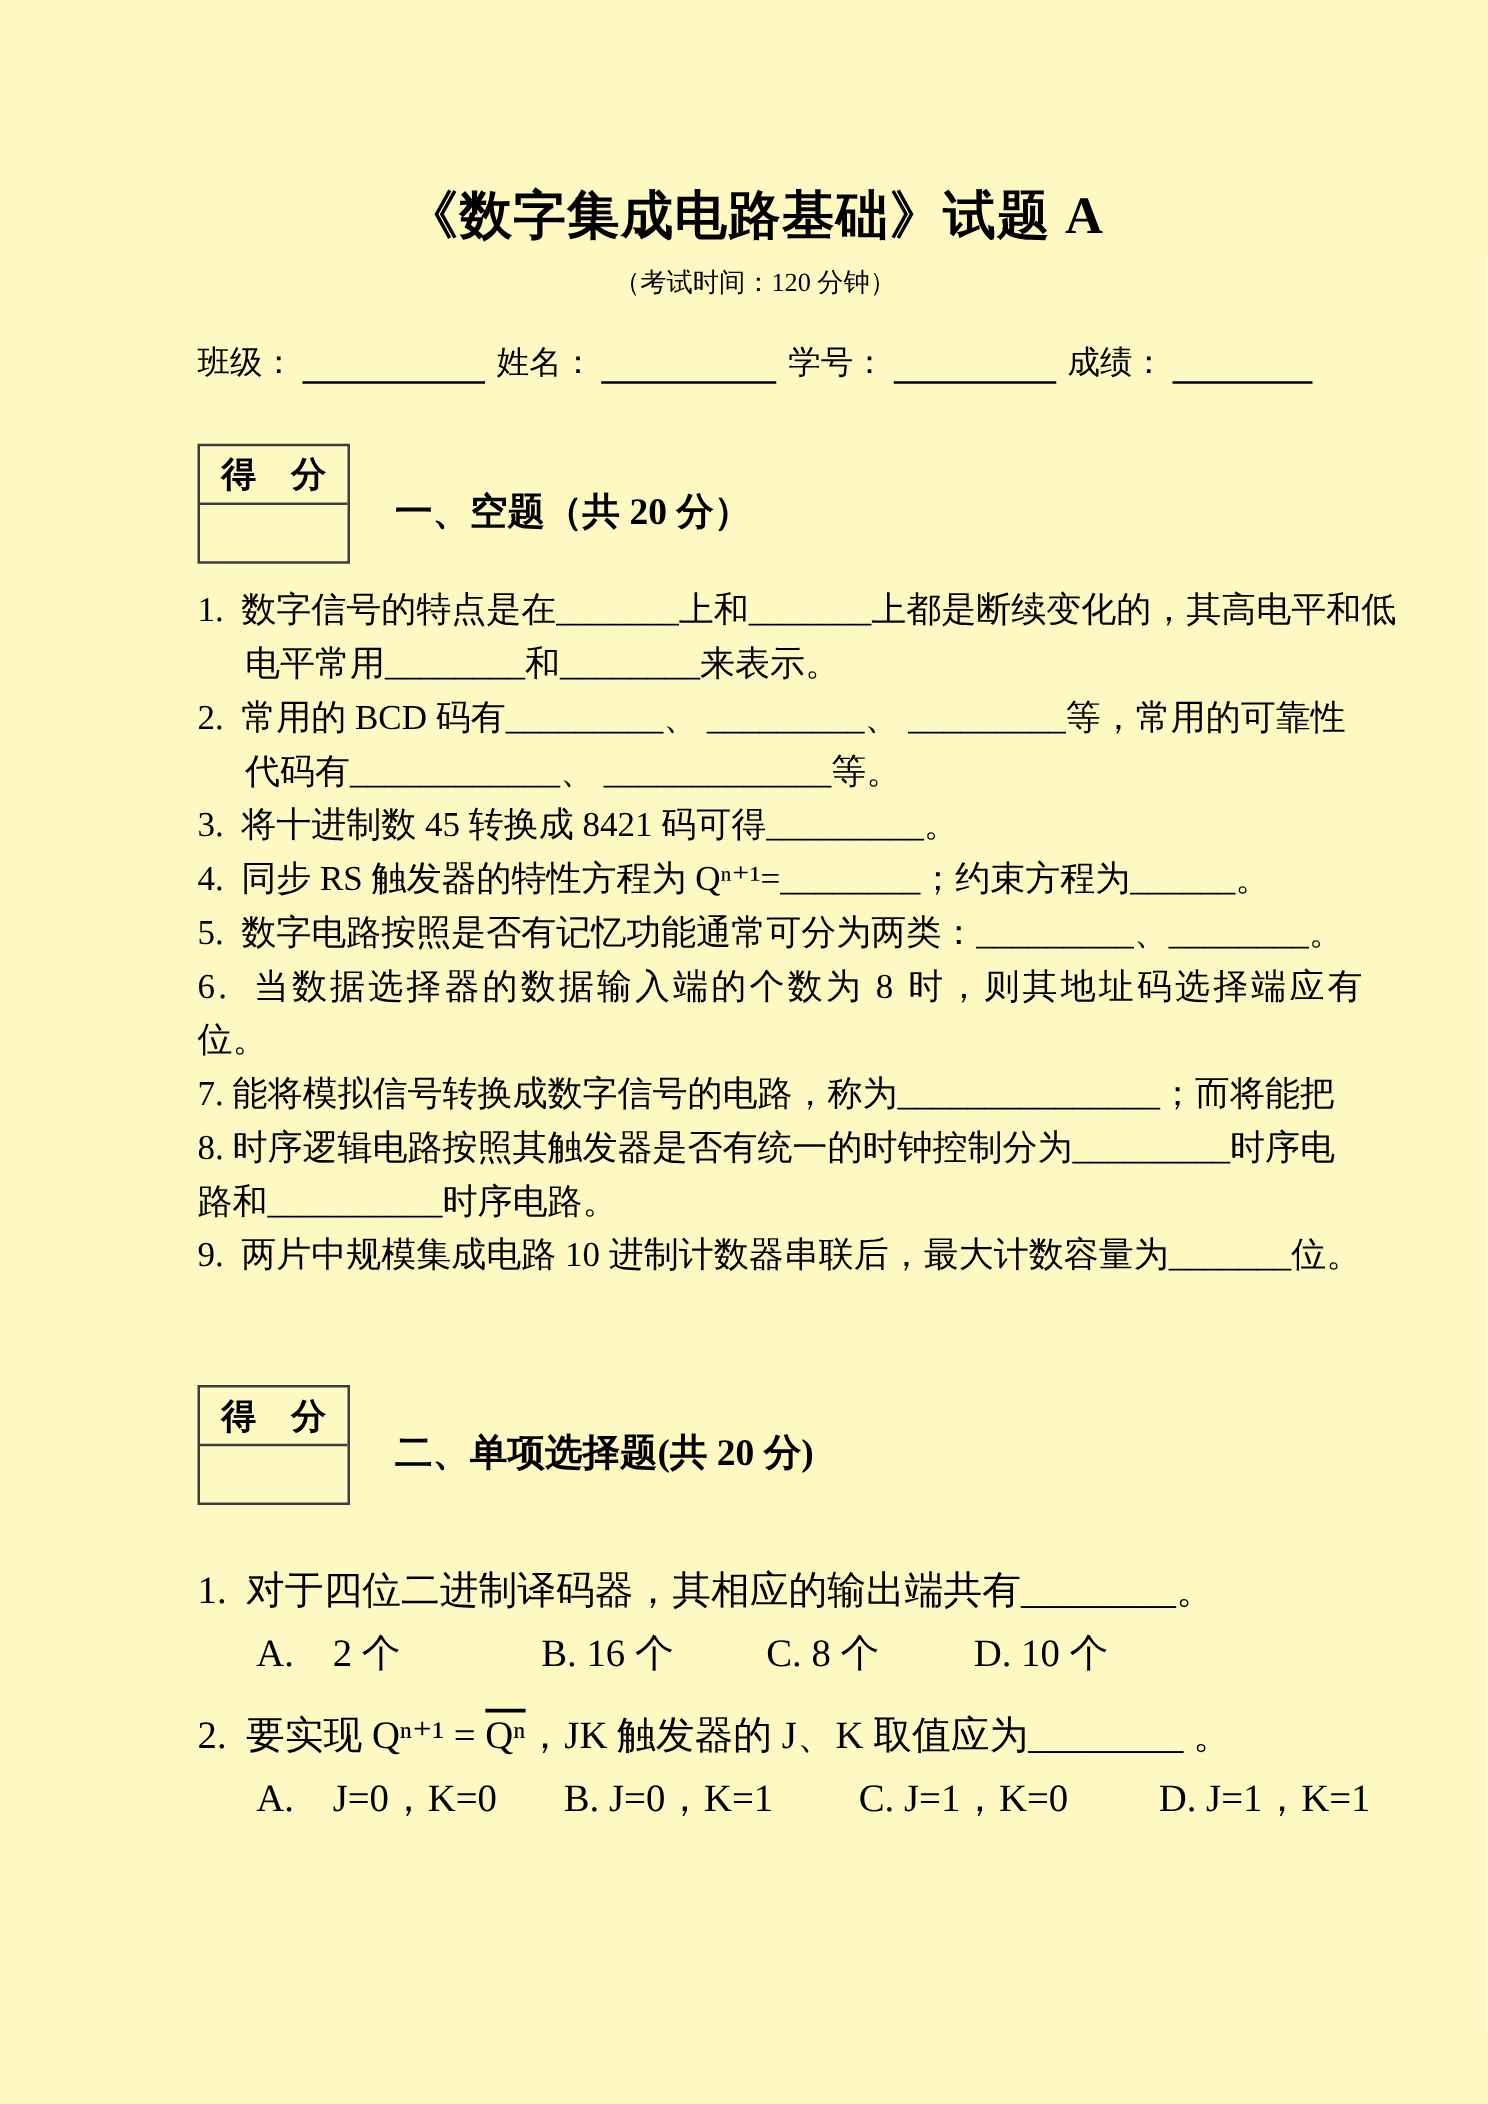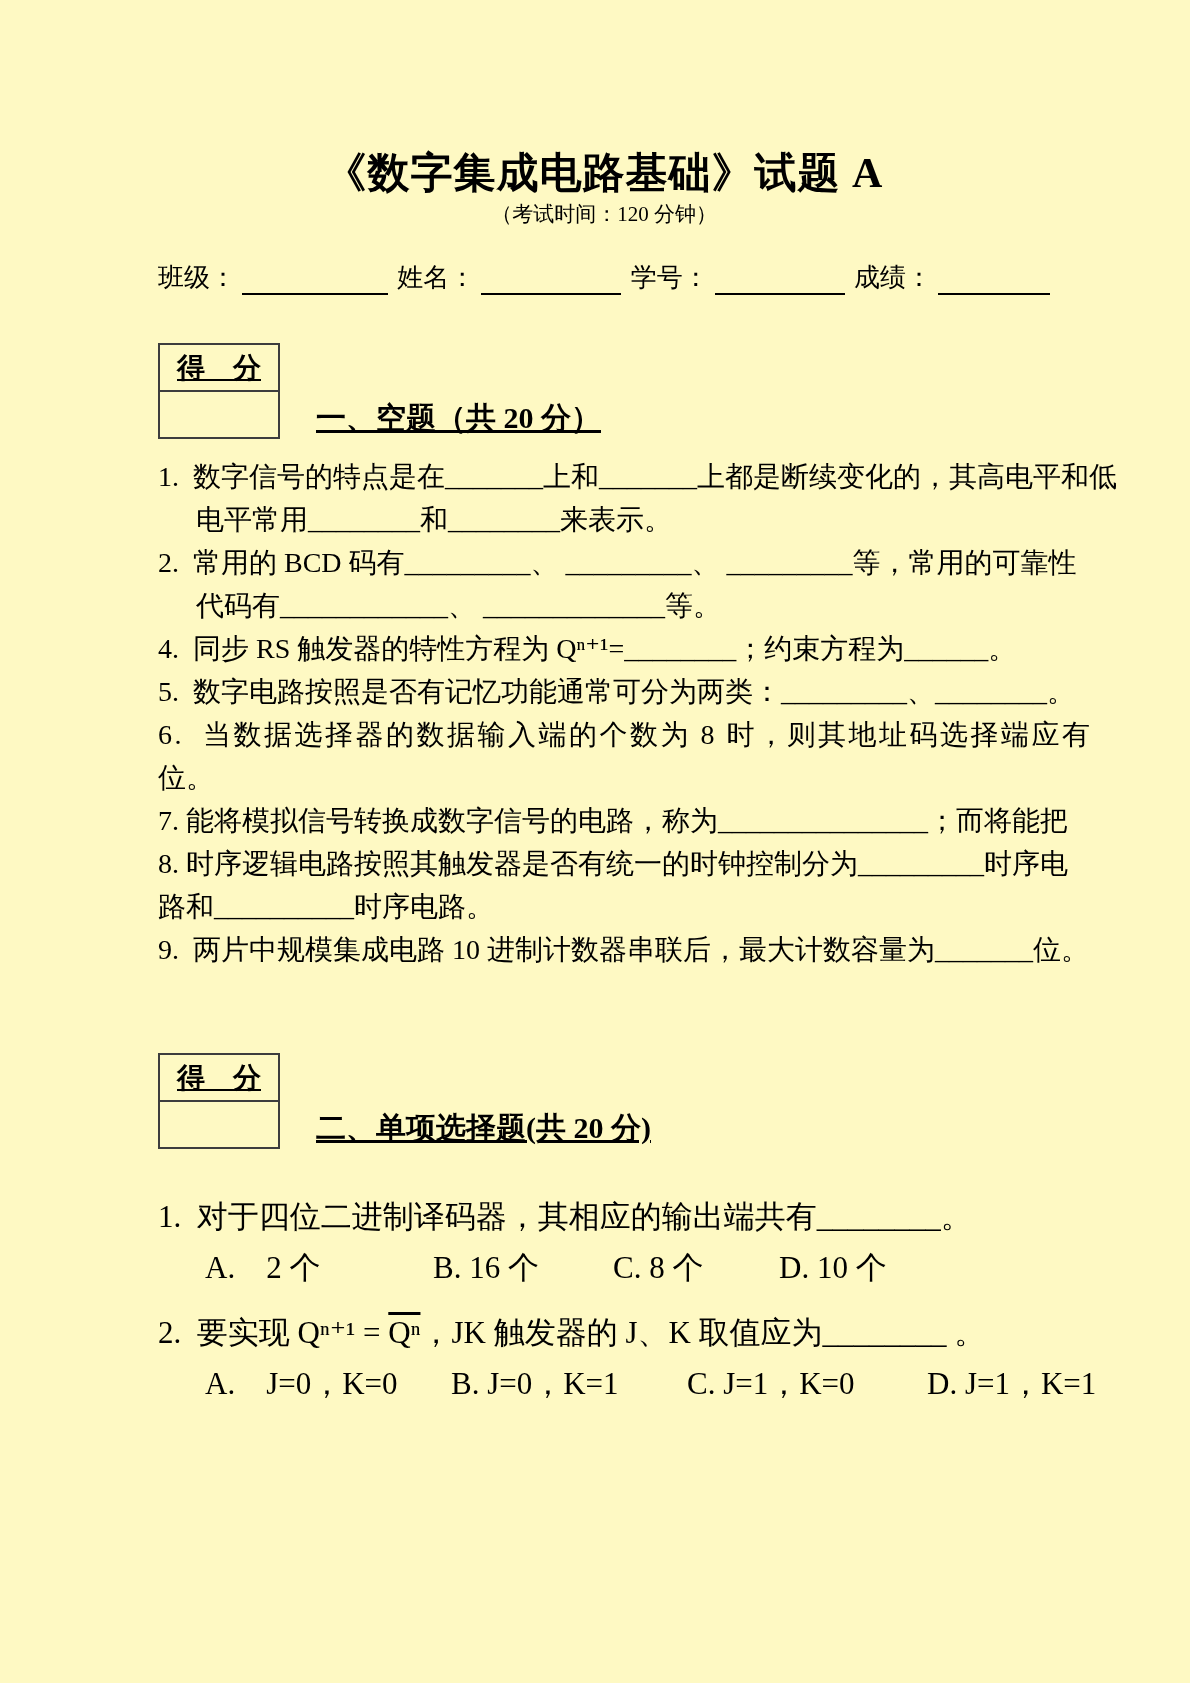--- a/index.html
+++ b/index.html
@@ -17,42 +17,42 @@
     margin: 0;
     text-align: center;
     font-size: 42px;
     font-weight: bold;
     letter-spacing: 1px;
     line-height: 1.2;
   }
   .subtitle {
     text-align: center;
     font-size: 21px;
-    margin-top: 2px;
+    margin-top: 14px;
   }
   .info-row {
     display: flex;
     justify-content: space-between;
     margin-top: 32px;
     font-size: 26px;
   }
   .info-field { display: flex; align-items: flex-end; }
   .info-label { white-space: pre; }
   .info-blank {
     display: inline-block;
     border-bottom: 2px solid #000;
     height: 30px;
     margin-left: 6px;
   }
   .blank-1 { width: 146px; }
   .blank-2 { width: 140px; }
   .blank-3 { width: 130px; }
   .blank-4 { width: 112px; }
 
-  .sec-head { display: flex; align-items: flex-end; text-decoration: underline; }
+  .sec-head { display: flex; align-items: center; }
   .sec-head.first-sec  { margin-top: 48px; }
   .sec-head.second-sec { margin-top: 82px; }
   .score-box { width: 118px; border: 2px solid #3d3d3d; }
   .score-cell {
     height: 45px;
     display: flex;
     align-items: center;
     justify-content: center;
     font-size: 28px;
     font-weight: bold;
@@ -123,20 +123,21 @@
       <div class="score-cell"></div>
     </div>
     <div class="sec-title">一、空题（共 20 分）</div>
   </div>
 
   <div class="q-lines">
     <div class="ln">1.  数字信号的特点是在_______上和_______上都是断续变化的，其高电平和低</div>
     <div class="ln cont">电平常用________和________来表示。</div>
     <div class="ln">2.  常用的 BCD 码有_________、 _________、 _________等，常用的可靠性</div>
     <div class="ln cont">代码有____________、 _____________等。</div>
+    <div class="ln">3.  将十进制数 45 转换成 8421 码可得_________。</div>
     <div class="ln">4.  同步 RS 触发器的特性方程为 Qⁿ⁺¹=________；约束方程为______。</div>
     <div class="ln">5.  数字电路按照是否有记忆功能通常可分为两类：_________、________。</div>
     <div class="ln spread">6.  当数据选择器的数据输入端的个数为 8 时，则其地址码选择端应有</div>
     <div class="ln">位。</div>
     <div class="ln">7. 能将模拟信号转换成数字信号的电路，称为_______________；而将能把</div>
     <div class="ln">8. 时序逻辑电路按照其触发器是否有统一的时钟控制分为_________时序电</div>
     <div class="ln">路和__________时序电路。</div>
     <div class="ln">9.  两片中规模集成电路 10 进制计数器串联后，最大计数容量为_______位。</div>
   </div>
 

